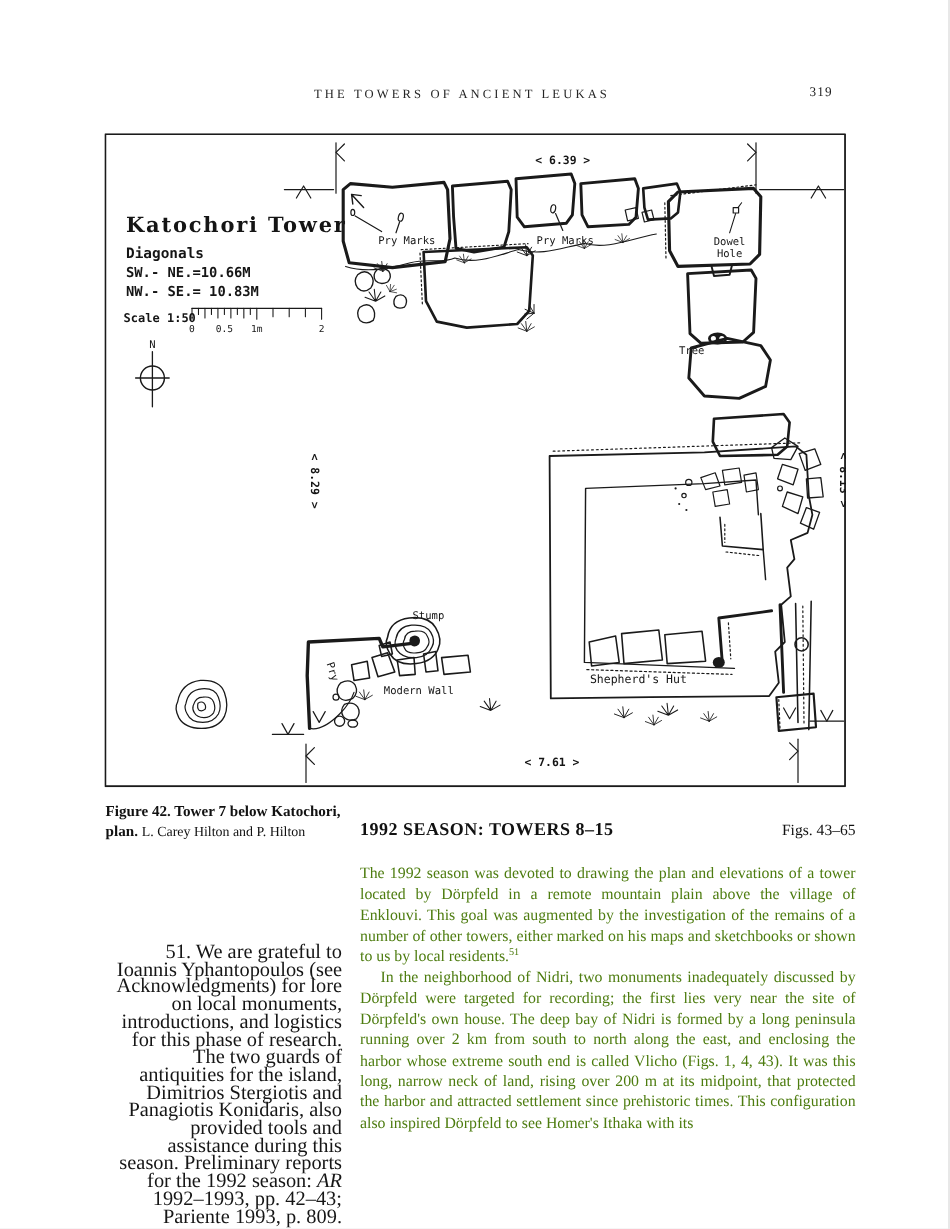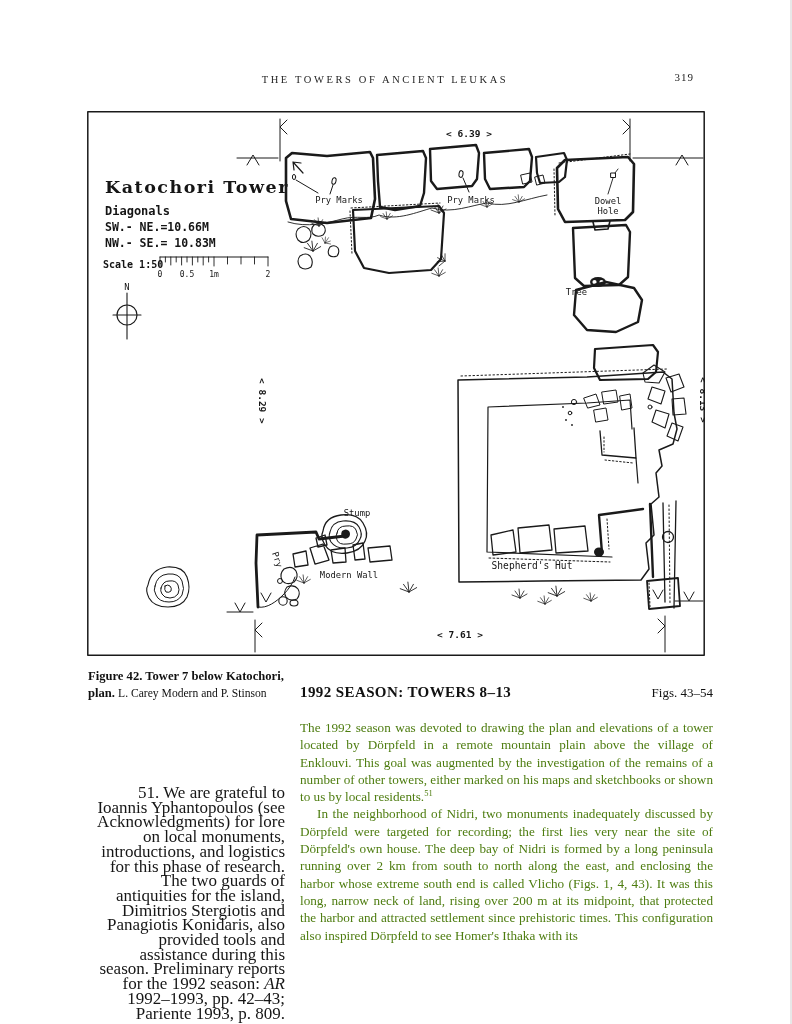--- a/index.html
+++ b/index.html
@@ -229,25 +229,25 @@
       <g>
         <use href="#tuft" transform="translate(322,481) scale(1.1)"></use>
         <use href="#tuft" transform="translate(433,487) scale(1.0)"></use>
         <use href="#tuft" transform="translate(458,493) scale(0.9)"></use>
         <use href="#tuft" transform="translate(470,485) scale(1.1)"></use>
         <use href="#tuft" transform="translate(504,490) scale(0.9)"></use>
       </g>
     </svg>
   </div>
 
-  <p class="caption"><b>Figure 42. Tower 7 below Katochori, plan.</b> <span class="credit">L. Carey Modern and P. Stinson</span></p>
+  <p class="caption"><b>Figure 42. Tower 7 below Katochori, plan.</b> <span class="credit">L. Carey Hilton and P. Hilton</span></p>
 
   <div class="section-head">
-    <h2>1992 SEASON: TOWERS 8–13</h2>
-    <span class="figsref">Figs. 43–54</span>
+    <h2>1992 SEASON: TOWERS 8–15</h2>
+    <span class="figsref">Figs. 43–65</span>
   </div>
 
   <div class="bodycol">
     <p><span>The 1992 season was devoted to drawing the plan and elevations of a tower located by Dörpfeld in a remote mountain plain above the village of Enklouvi. This goal was augmented by the investigation of the remains of a number of other towers, either marked on his maps and sketchbooks or shown to us by local residents.</span><sup>51</sup></p>
     <p class="indent">In the neighborhood of Nidri, two monuments inadequately discussed by Dörpfeld were targeted for recording; the first lies very near the site of Dörpfeld's own house. The deep bay of Nidri is formed by a long peninsula running over 2 km from south to north along the east, and enclosing the harbor whose extreme south end is called Vlicho (Figs. 1, 4, 43). It was this long, narrow neck of land, rising over 200 m at its midpoint, that protected the harbor and attracted settlement since prehistoric times. This configuration also inspired Dörpfeld to see Homer's Ithaka with its</p>
   </div>
 
   <p class="footnote"><span>51. We are grateful to Ioannis Yphantopoulos (see Acknowledgments) for lore on local monuments, introductions, and logistics for this phase of research. The two guards of antiquities for the island, Dimitrios Stergiotis and Panagiotis Konidaris, also provided tools and assistance during this season. Preliminary reports for the 1992 season: </span><i>AR</i><span> 1992–1993, pp. 42–43; Pariente 1993, p. 809.</span></p>
 
 </div>

